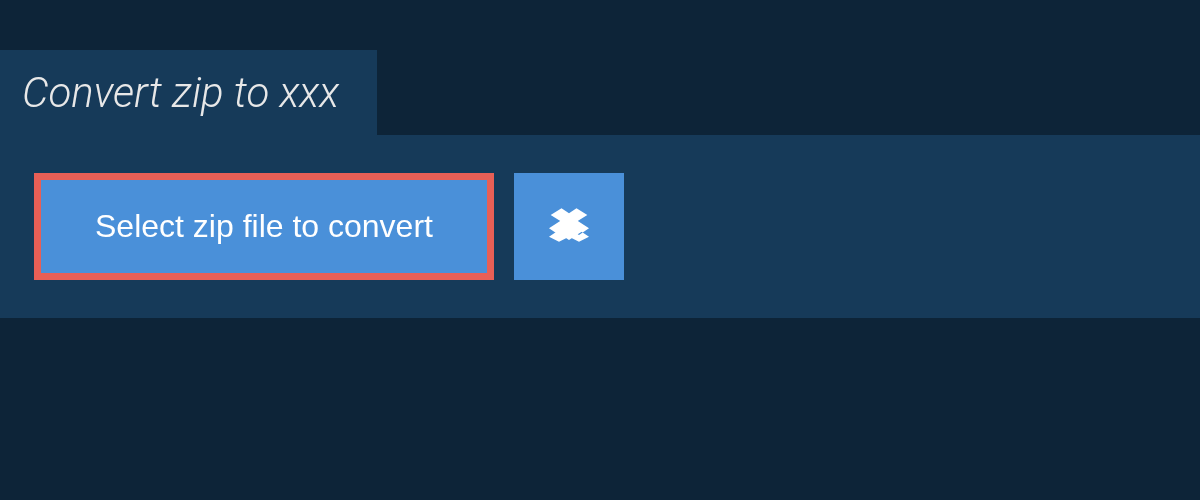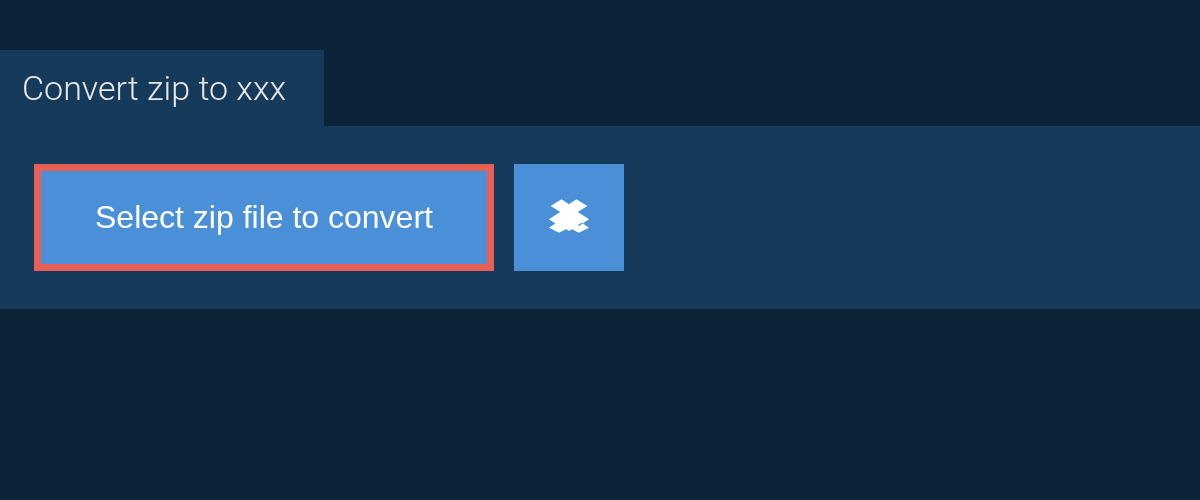--- a/index.html
+++ b/index.html
@@ -14,24 +14,25 @@
       font-family: -apple-system, BlinkMacSystemFont, "Segoe UI", Roboto, sans-serif;
       overflow: hidden;
     }
     .tab-bar {
       padding-top: 50px;
     }
     .tab {
       display: inline-block;
       background: #163a59;
       color: #e8e8e8;
-      font-size: 34px;
+      font-size: 42px;
       font-weight: 300;
       padding: 18px 38px 18px 22px;
       margin-left: 0;
+      font-style: italic;
     }
     .panel {
       background: #163a59;
       padding: 38px 34px;
       width: 100%;
     }
     .button-row {
       display: flex;
       gap: 20px;
       align-items: stretch;

